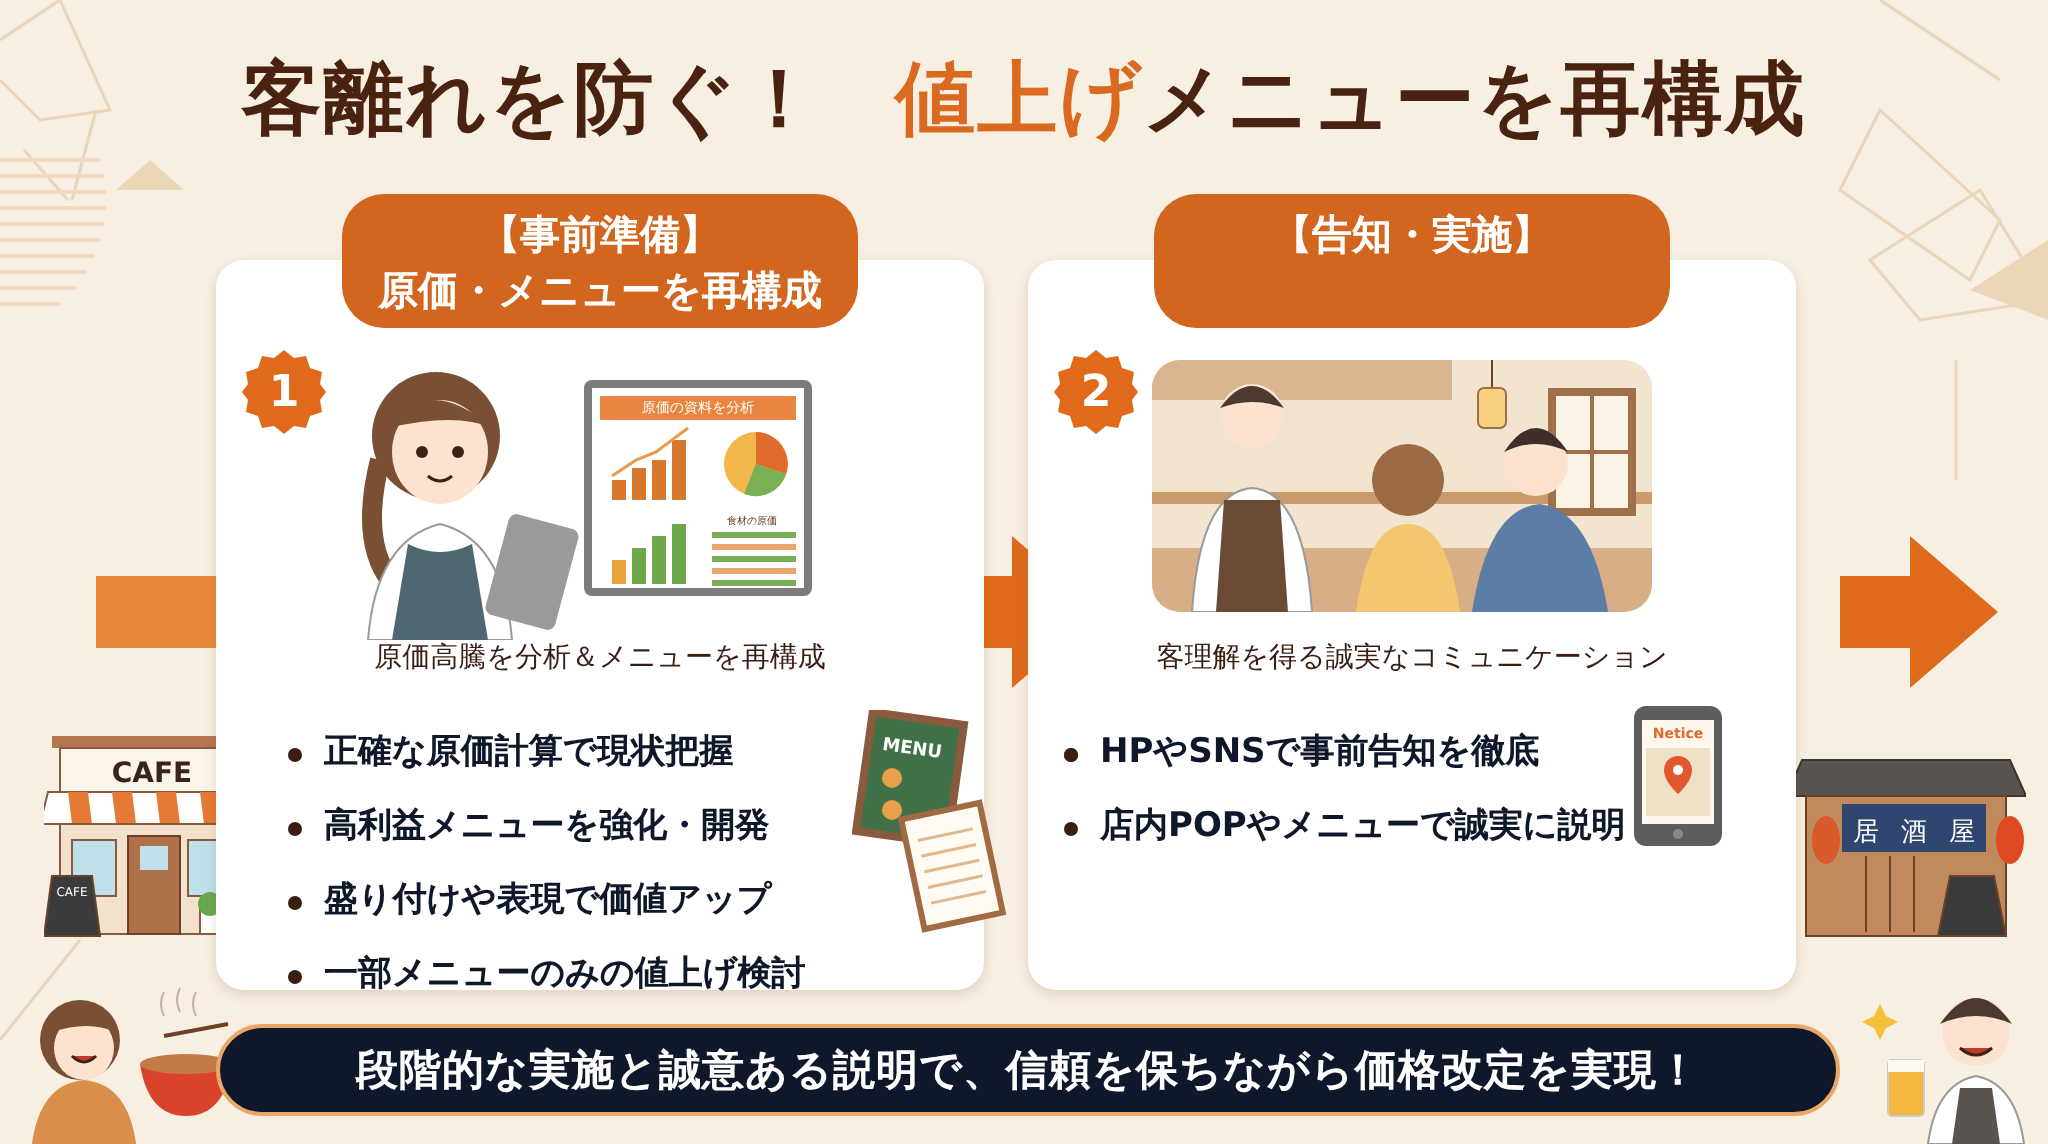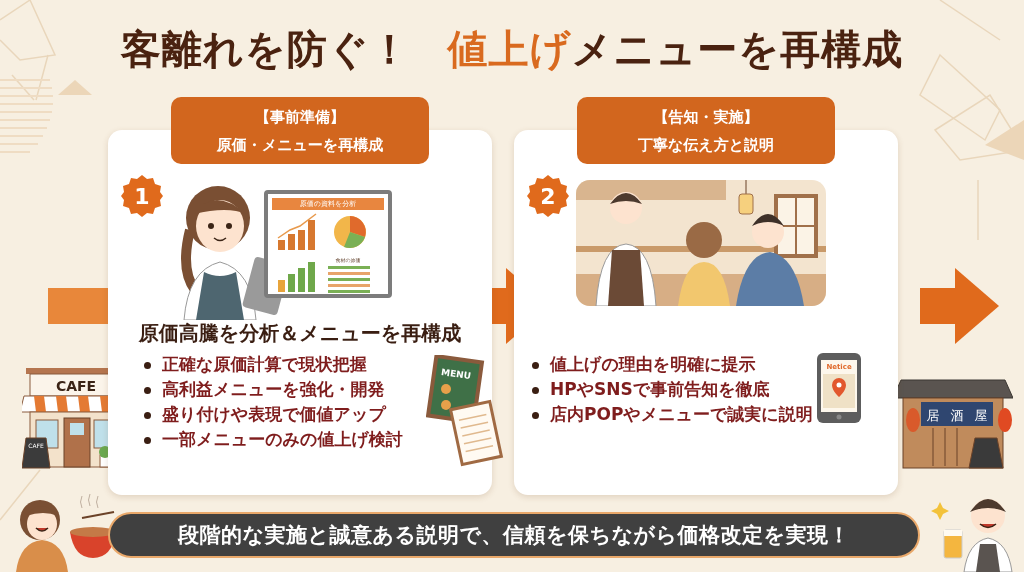--- a/index.html
+++ b/index.html
@@ -28,51 +28,51 @@
   }
   .arrow-tail { position: absolute; height: 36px; background: #e06a1c; }
 
   .card {
     position: absolute; top: 130px; width: 384px; height: 365px;
     background: #ffffff; border-radius: 14px;
     box-shadow: 0 2px 6px rgba(120,80,40,0.18);
   }
   .card-header {
     position: absolute; top: -33px; left: 50%; transform: translateX(-50%);
-    width: 258px; height: 67px; background: #d2661e; border-radius: 10px;
-    color: #fff; text-align: center; font-weight: 700; font-size: 15px;
+    width: 258px; height: 67px; background: #d2661e; border-radius: 21px;
+    color: #fff; text-align: center; font-weight: 700; font-size: 20px;
     line-height: 28px; padding-top: 6px;
   }
   .badge {
     position: absolute; top: 44px; left: 12px; width: 44px; height: 44px;
   }
   .badge svg { width: 44px; height: 44px; display: block; }
   .badge span {
     position: absolute; inset: 0; display: flex; align-items: center; justify-content: center;
     color: #fff; font-weight: 900; font-size: 22px;
   }
   .illus { position: absolute; }
   .card-subtitle {
     position: absolute; top: 190px; left: 0; width: 100%;
-    text-align: center; font-size: 20px; font-weight: 700; color: #3a1e12;
+    text-align: center; font-size: 14px; font-weight: 400; color: #3a1e12;
   }
   .bullets { position: absolute; top: 222px; left: 32px; list-style: none; }
   .bullets li {
-    font-size: 17px; font-weight: 700; line-height: 25px; color: #7f1d1d;
-    position: relative; padding-left: 22px;
+    font-size: 17px; font-weight: 700; line-height: 25px; color: #0f172a;
+    position: relative; padding-left: 22px; margin-top: 12px;
   }
   .bullets li::before {
     content: ""; position: absolute; left: 4px; top: 10px;
     width: 7px; height: 7px; border-radius: 50%; background: #3a1e12;
   }
   .bullets li .sub { display: block; }
 
   .footer-banner {
     position: absolute; top: 512px; left: 108px; width: 812px; height: 46px;
-    background: #404040; border-radius: 23px; border: 2px solid #e9a86a;
+    background: #0f172a; border-radius: 23px; border: 2px solid #e9a86a;
     color: #fff; font-weight: 700; font-size: 21px; text-align: center;
     line-height: 42px; letter-spacing: 0.5px;
   }
 </style>
 </head>
 <body>
 
 <svg class="bg-deco" width="1024" height="572" viewBox="0 0 1024 572">
   <g stroke="#e9d6bb" stroke-width="1.5" fill="none">
     <polyline points="0,20 30,0 55,55 20,60 0,40"></polyline>
@@ -166,21 +166,21 @@
     <ellipse cx="50" cy="56" rx="24" ry="26" fill="#fde3cf"></ellipse>
     <path d="M24 44 q20 -28 52 0 q-18 -8 -52 0z" fill="#7a4f33"></path>
     <circle cx="41" cy="56" r="3" fill="#3b2416"></circle>
       <circle cx="59" cy="56" r="3" fill="#3b2416"></circle>
     <path d="M44 68 q6 5 12 0" stroke="#3b2416" stroke-width="1.5" fill="none"></path>
     <path d="M14 150 q4 -50 36 -58 q32 8 36 58z" fill="#fff" stroke="#999"></path>
     <path d="M26 150 l8 -48 q16 8 32 0 l8 48z" fill="#4e6670"></path>
     <rect x="78" y="90" width="36" height="52" rx="4" fill="#9a9a9a" transform="rotate(15 96 116)"></rect>
   </svg>
 
-  <div class="illus" style="left:156px; top:60px; width:128px; height:108px; background:#fff; border:4px solid #7c7c7c; border-radius:4px; padding:4px;">
+  <div class="illus" style="left:184px; top:60px; width:114px; height:108px; background:#fff; border:4px solid #7c7c7c; border-radius:4px; padding:4px;">
     <div style="background:#e8863f; color:#fff; font-size:7px; text-align:center; padding:1px 0;">原価の資料を分析</div>
     <svg width="106" height="86" viewBox="0 0 106 86">
       <rect x="6" y="30" width="7" height="10" fill="#d7782f"></rect>
         <rect x="16" y="24" width="7" height="16" fill="#d7782f"></rect>
       <rect x="26" y="20" width="7" height="20" fill="#d7782f"></rect>
         <rect x="36" y="10" width="7" height="30" fill="#d7782f"></rect>
       <polyline points="6,28 18,20 28,16 44,4" stroke="#e89a4d" fill="none" stroke-width="1.5"></polyline>
       <circle cx="78" cy="22" r="16" fill="#f2b64a"></circle>
       <path d="M78 22 L78 6 A16 16 0 0 1 93 27 Z" fill="#e06a2c"></path>
       <path d="M78 22 L93 27 A16 16 0 0 1 72 37 Z" fill="#7ab055"></path>
@@ -216,21 +216,20 @@
       <line x1="36" y1="78" x2="64" y2="78"></line>
         <line x1="36" y1="86" x2="64" y2="86"></line>
       <line x1="36" y1="94" x2="64" y2="94"></line>
     </g>
   </svg>
 </div>
 
 <div class="card" style="left:514px;">
   <div class="card-header">
     <div>【告知・実施】</div>
-    <div>丁寧な伝え方と説明</div>
   </div>
   <div class="badge">
     <svg viewBox="0 0 44 44">
       <path d="M22 1 L27 5 L33 4 L35 10 L41 12 L40 18 L43 22 L40 26 L41 32 L35 34 L33 40 L27 39 L22 43 L17 39 L11 40 L9 34 L3 32 L4 26 L1 22 L4 18 L3 12 L9 10 L11 4 L17 5 Z" fill="#e06a1c"></path>
     </svg>
     <span>2</span>
   </div>
 
   <svg class="illus" style="left:62px; top:50px; border-radius:14px; overflow:hidden;" width="250" height="126" viewBox="0 0 250 126">
     <rect width="250" height="126" fill="#f3e4cf"></rect>
@@ -248,23 +247,23 @@
     <path d="M20 126 q4 -60 30 -62 q26 2 30 62z" fill="#fff" stroke="#999"></path>
     <path d="M32 126 l4 -56 h28 l4 56z" fill="#6b4a36"></path>
 
     <circle cx="128" cy="60" r="18" fill="#9a6a45"></circle>
     <path d="M102 126 q6 -44 26 -44 q20 0 26 44z" fill="#f2c76e"></path>
 
     <circle cx="192" cy="52" r="16" fill="#fde3cf"></circle>
     <path d="M176 46 q16 -24 32 0 q-16 -8 -32 0z" fill="#3e3028"></path>
     <path d="M160 126 q8 -52 34 -54 q26 4 34 54z" fill="#5c7da6"></path>
   </svg>
+  <div class="card-subtitle">客理解を得る誠実なコミュニケーション</div>
   <ul class="bullets" style="left:14px;">
     <li>
-      <span>値上げの理由を明確に提示</span>
     </li>
     <li>HPやSNSで事前告知を徹底</li>
     <li>店内POPやメニューで誠実に説明</li>
   </ul>
 
   <svg class="illus" style="left:302px; top:222px;" width="46" height="72" viewBox="0 0 46 72">
     <rect x="1" y="1" width="44" height="70" rx="6" fill="#5d5d5d"></rect>
     <rect x="5" y="8" width="36" height="52" fill="#fdf7ec"></rect>
     <text x="23" y="17" text-anchor="middle" font-size="7" font-weight="bold" fill="#e06a2c" font-family="DejaVu Sans, sans-serif">Netice</text>
     <rect x="7" y="22" width="32" height="34" fill="#efe1c6"></rect>

